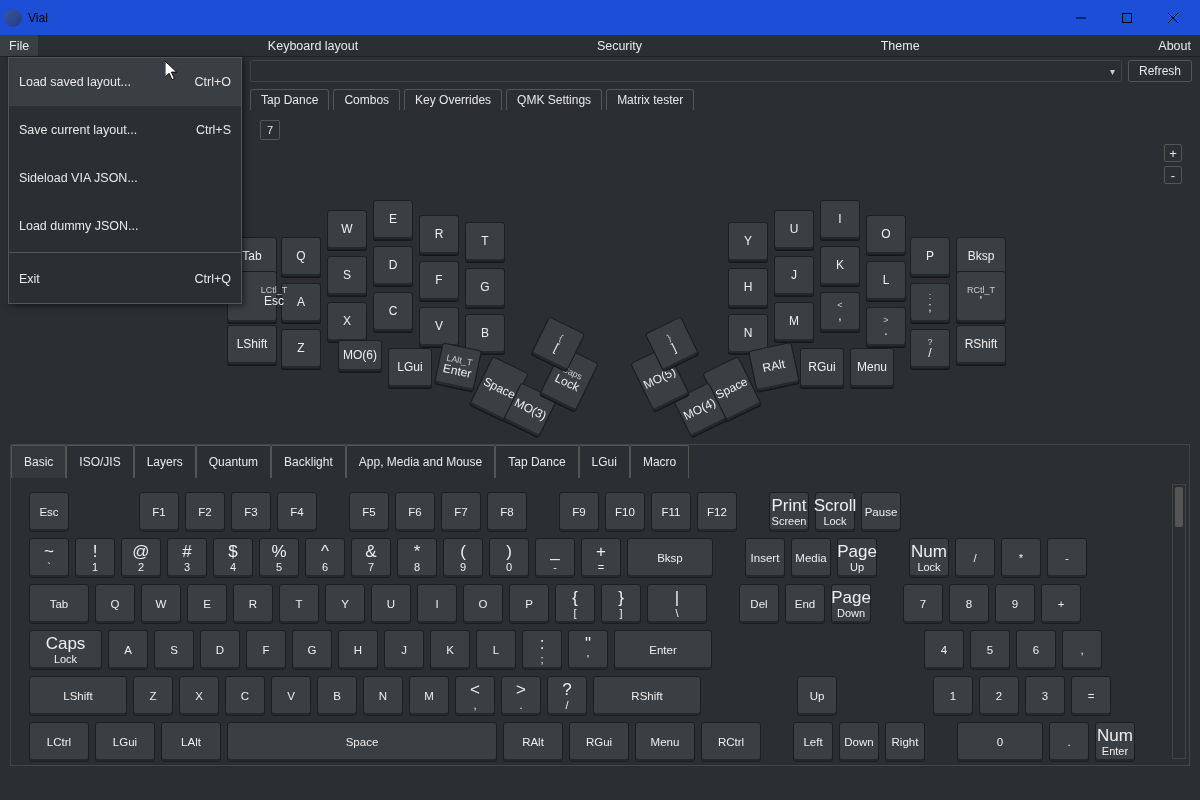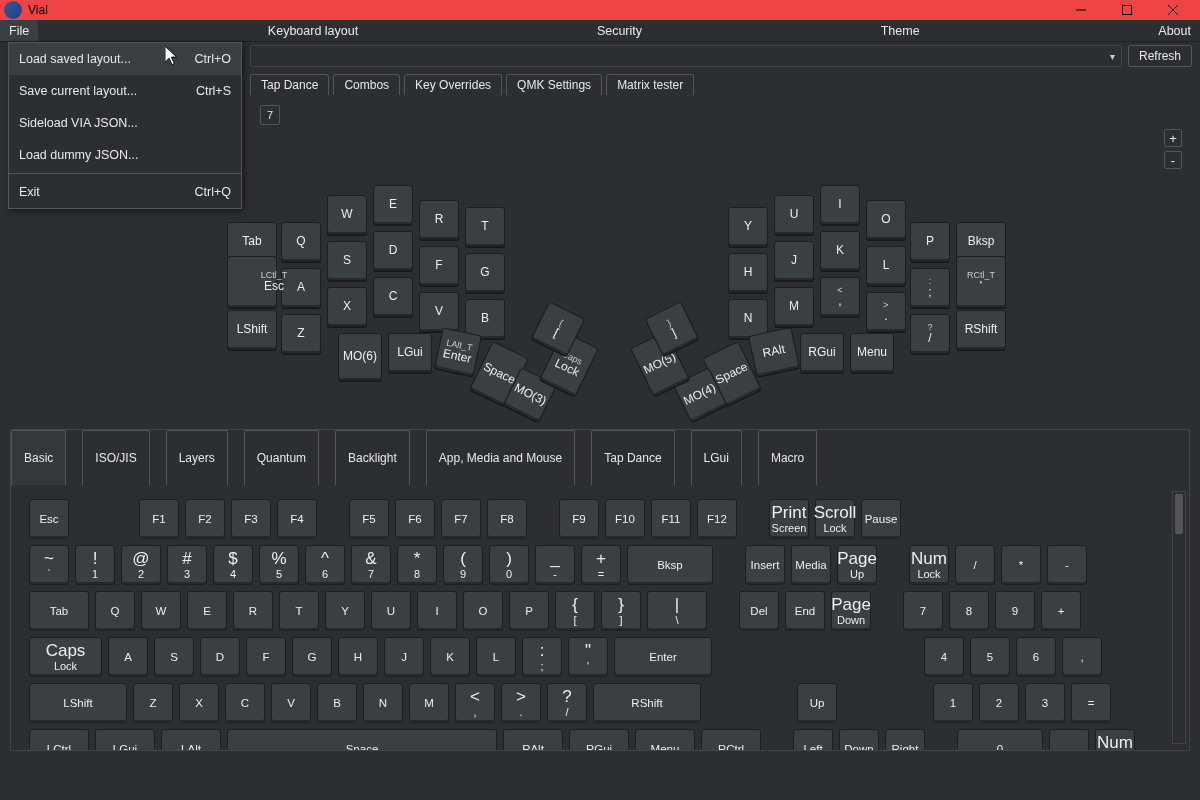--- a/index.html
+++ b/index.html
@@ -1,30 +1,30 @@
 <!DOCTYPE html>
 <html><head>
 <meta charset="utf-8">
 <style>
   * { box-sizing: border-box; margin: 0; padding: 0; font-family: "Segoe UI", Tahoma, sans-serif; }
   body { background:#2b2f33; color:#e8e8e8; width:1200px; height:800px; overflow:hidden; user-select:none; }
 
   
-  .titlebar { height:20px; background:#ef4444; color:#000; display:flex; align-items:center; padding:0 4px; font-size:12px; }
+  .titlebar { height:35px; background:#1d4ed8; color:#000; display:flex; align-items:center; padding:0 4px; font-size:12px; }
   .titlebar .icon-slot { width:18px; height:18px; border-radius:50%; background:linear-gradient(135deg,#3b5998,#1e3a8a); margin-right:6px; }
   .titlebar .spacer { flex:1; }
   .winbtn { width:46px; height:30px; display:flex; align-items:center; justify-content:center; color:#000; font-size:12px; }
   .winbtn svg { width:10px; height:10px; }
 
   
   .menubar { height:22px; background:#2b2f33; display:flex; align-items:stretch; font-size:12.5px; border-bottom:1px solid #1e2124; position:relative;justify-content:space-between; }
   .menuitem { padding:0 9px; display:flex; align-items:center; cursor:default; }
   .menuitem.open { background:#3a3f44; }
   .menu-dropdown { position:absolute; top:22px; left:8px; width:234px; background:#2b2f33; border:1px solid #555; box-shadow:2px 2px 6px rgba(0,0,0,0.5); z-index:100; }
-  .menu-row { display:flex; justify-content:space-between; padding:9px 10px; font-size:12.5px; cursor:default; position:relative;}
+  .menu-row { display:flex; justify-content:space-between; padding:17px 10px; font-size:12.5px; cursor:default; position:relative;}
   .menu-row.hl { background:#3a3f44; }
   .menu-sep { height:1px; background:#555; margin:2px 0; }
   .cursor-arrow { position:absolute; left:156px; top:3px; width:14px; height:18px; pointer-events:none; }
 
   
   .toprow { height:28px; display:flex; align-items:center; padding:4px 8px 4px 250px; gap:6px; }
   .combo { flex:1; height:22px; background:#2b2f33; border:1px solid #444; border-radius:2px; display:flex; align-items:center; justify-content:flex-end; padding:0 6px; }
   .combo .chev { font-size:10px; color:#ccc; }
   .btn-refresh { height:22px; padding:0 10px; background:#2b2f33; border:1px solid #555; border-radius:2px; font-size:12px; display:flex; align-items:center; }
 
@@ -41,21 +41,21 @@
   .key { position:absolute; background:#3a3f44; border:1px solid #1c1e21; border-radius:3px; box-shadow:inset 0 -2px 0 #25282c, 0 1px 0 #15171a; display:flex; flex-direction:column; align-items:center; justify-content:center; font-size:12px; color:#eee; }
   .key .sub { font-size:9px; color:#ccc; line-height:1; }
   .key .main { font-size:12px; line-height:1.1; }
 
   .plusminus { position:absolute; right:18px; top:4px; display:flex; flex-direction:column; gap:4px; }
   .pm { width:18px; height:18px; border:1px solid #555; border-radius:2px; display:flex; align-items:center; justify-content:center; font-size:13px; background:#2b2f33; }
 
   
   .bottom { margin:4px 10px 10px 10px; border:1px solid #444; height:322px; display:flex; flex-direction:column; }
   .bottom-tabs { display:flex; font-size:12px; }
-  .btab { padding:20px 12px; border:1px solid #555; border-bottom:none; background:#2b2f33; border-radius:2px 2px 0 0; margin-right:16px; }
+  .btab { padding:9px 12px; border:1px solid #555; border-bottom:none; background:#2b2f33; border-radius:2px 2px 0 0; margin-right:0; }
   .btab.active { background:#33383d; }
   .grid-wrap { flex:1; overflow:hidden; padding:14px 18px 8px 18px; position:relative; }
   .scrollbar { position:absolute; right:3px; top:6px; bottom:6px; width:14px; background:#2b2f33; border:1px solid #444; }
   .scrollthumb { position:absolute; top:2px; left:2px; right:2px; height:40px; background:#555; border-radius:2px; }
 
   .kc-row { display:flex; gap:6px; margin-bottom:6px; }
   .kc { height:40px; background:#3a3f44; border:1px solid #1c1e21; border-radius:3px; box-shadow:inset 0 -2px 0 #25282c; display:flex; flex-direction:column; align-items:center; justify-content:center; font-size:11.5px; color:#eee; text-align:center; line-height:1.1;}
   .kc.w1 { width:40px; }
   .kc.w15 { width:60px; }
   .kc.w175 { width:73px; }
@@ -198,21 +198,21 @@
     </div>
     <div class="key" style="left: 465px; top: 174px; width: 40px; height: 40px;">
       <div class="main">B</div>
     </div>
     <div class="key" style="left: 281px; top: 189px; width: 40px; height: 40px;">
       <div class="main">Z</div>
     </div>
     <div class="key" style="left: 227px; top: 185px; width: 50px; height: 40px;">
       <div class="main">LShift</div>
     </div>
-    <div class="key" style="left: 338px; top: 208px; width: 44px; height: 48px;">
+    <div class="key" style="left: 338px; top: 200px; width: 44px; height: 32px;">
       <div class="main">MO(6)</div>
     </div>
     <div class="key" style="left: 388px; top: 208px; width: 44px; height: 40px;">
       <div class="main">LGui</div>
     </div>
     <div class="key" style="left: 438px; top: 206px; width: 40px; height: 42px; transform: rotate(12deg);">
       <div class="sub">LAlt_T</div>
       <div class="main">Enter</div>
     </div>
     <div class="key" style="left: 479px; top: 222px; width: 40px; height: 54px; transform: rotate(26deg);">

